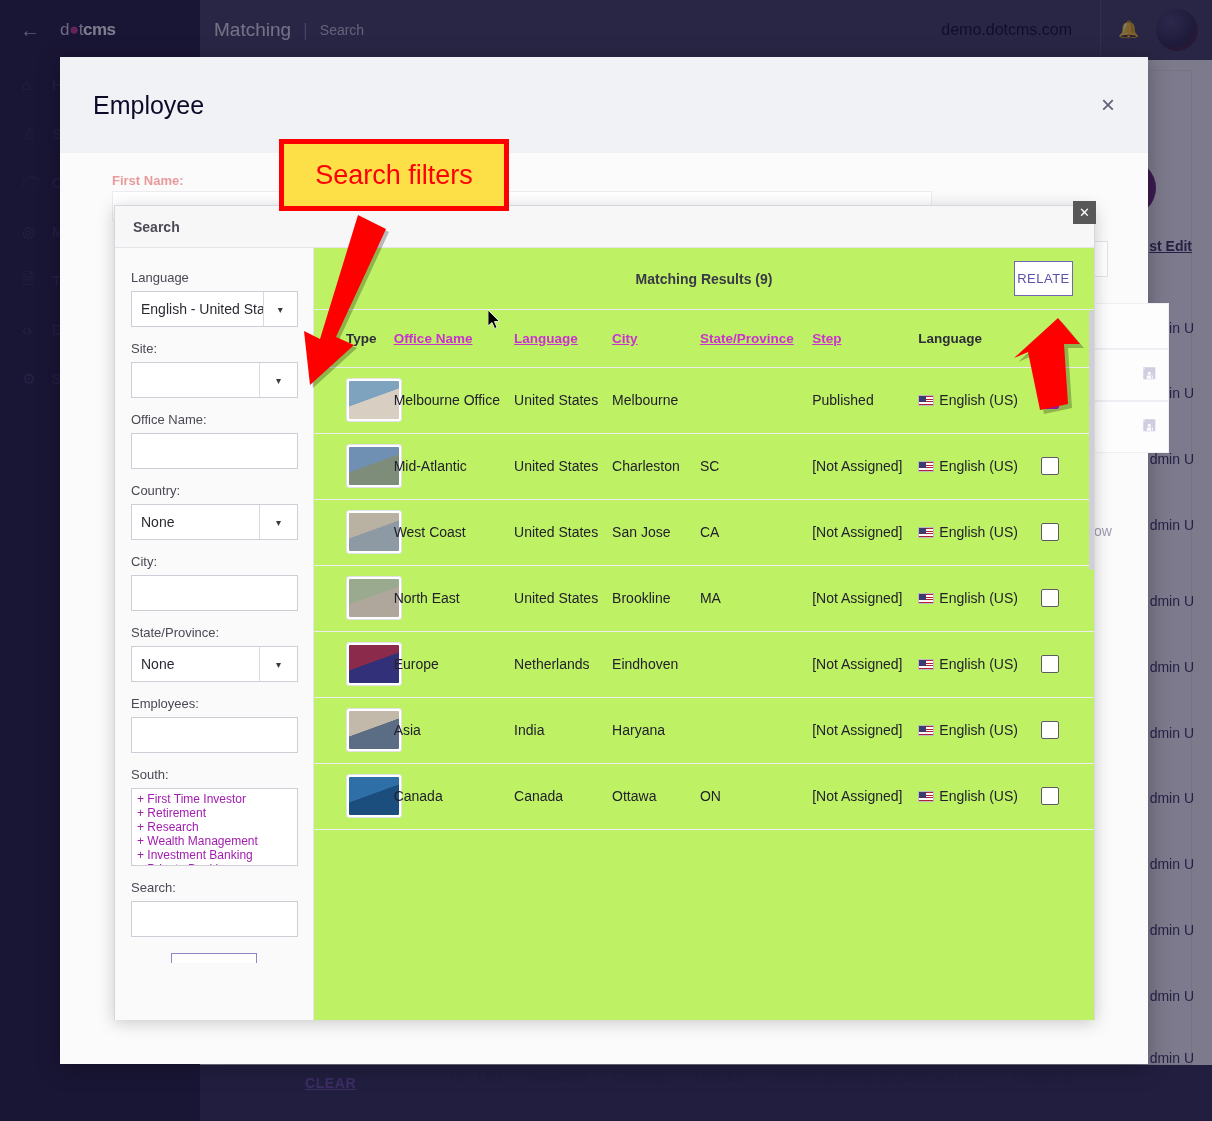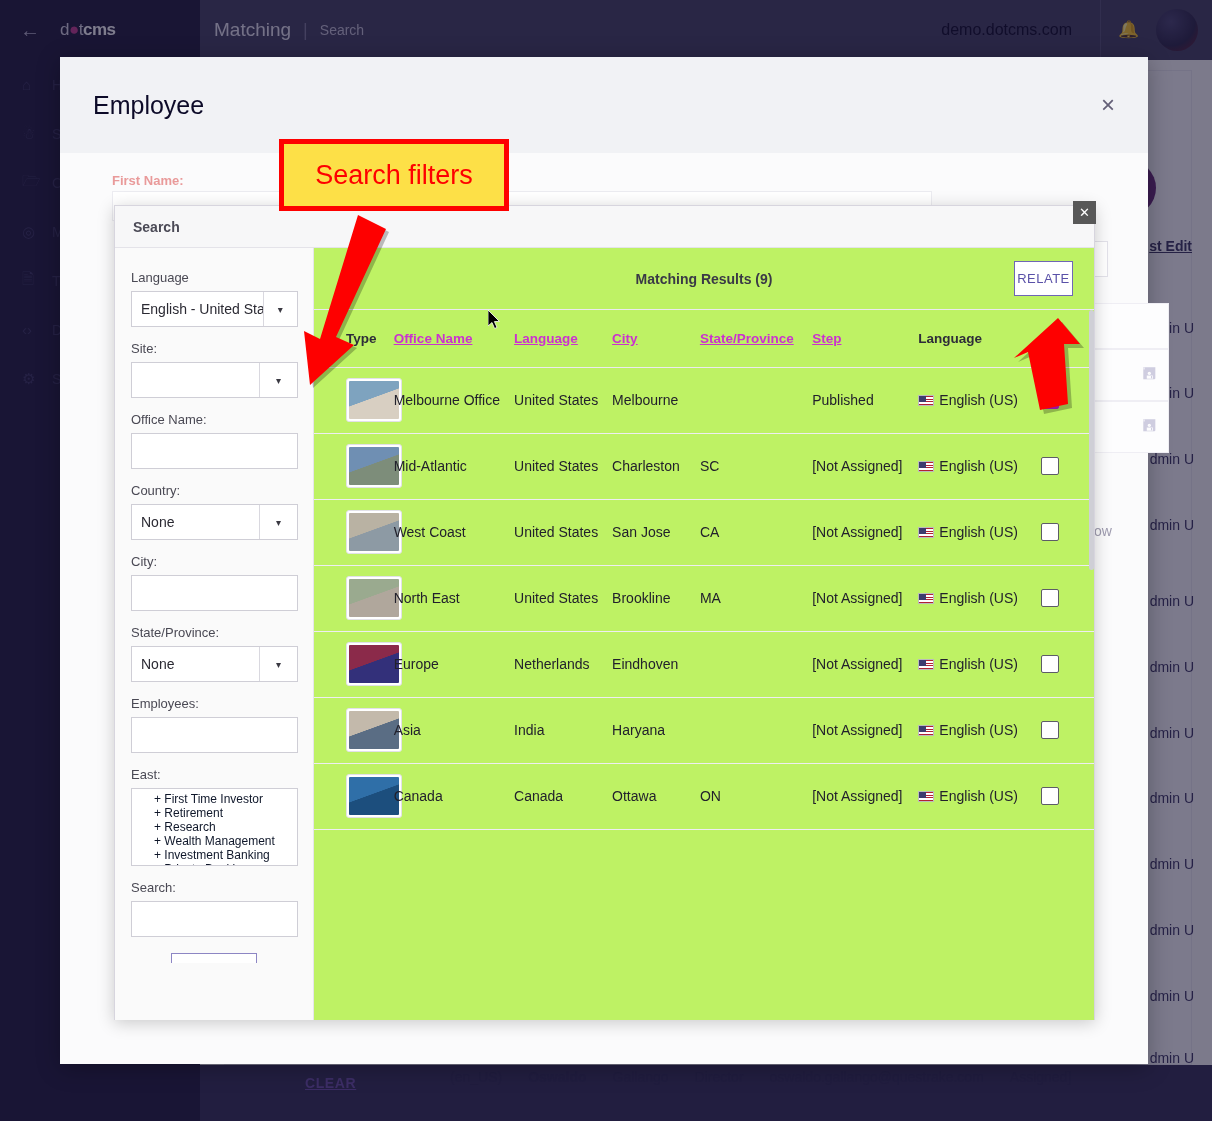--- a/index.html
+++ b/index.html
@@ -158,21 +158,21 @@
     margin-left: auto; width: 38px; height: 100%; border-left: 1px solid #d9d8df;
     display: flex; align-items: center; justify-content: center;
     color: #3a3942; font-size: 10px;
   }
   .flt-input {
     width: 167px; height: 36px; border: 1px solid #cfced6; background: #fff;
     font-size: 14px; padding-left: 9px; color: #2b2a33;
   }
   .flt-multi {
     width: 167px; height: 78px; border: 1px solid #cfced6; background: #fff;
-    font-size: 12px; color: #0f172a; padding: 3px 22px; line-height: 14px;
+    font-size: 12px; color: #a21caf; padding: 3px 5px; line-height: 14px;
     overflow: hidden;
   }
   .flt-btn {
     margin: 16px auto 0 auto; width: 86px; height: 10px;
     border: 1px solid #8d86c4; border-bottom: none; background: #fff;
   }
 
   .sd-results { flex: 1; background: #bef264; position: relative; }
   .res-head {
     height: 62px; border-bottom: 1px solid #ebeaef;
@@ -396,21 +396,21 @@
 
         <div class="flt-label">State/Province:</div>
         <div class="flt-select">
           <span class="val">None</span>
           <span class="caret">▾</span>
         </div>
 
         <div class="flt-label">Employees:</div>
         <div class="flt-input"></div>
 
-        <div class="flt-label">East:</div>
+        <div class="flt-label">South:</div>
         <div class="flt-multi">
           <div>+ First Time Investor</div>
           <div>+ Retirement</div>
           <div>+ Research</div>
           <div>+ Wealth Management</div>
           <div>+ Investment Banking</div>
           <div>+ Private Banking</div>
         </div>
 
         <div class="flt-label">Search:</div>

